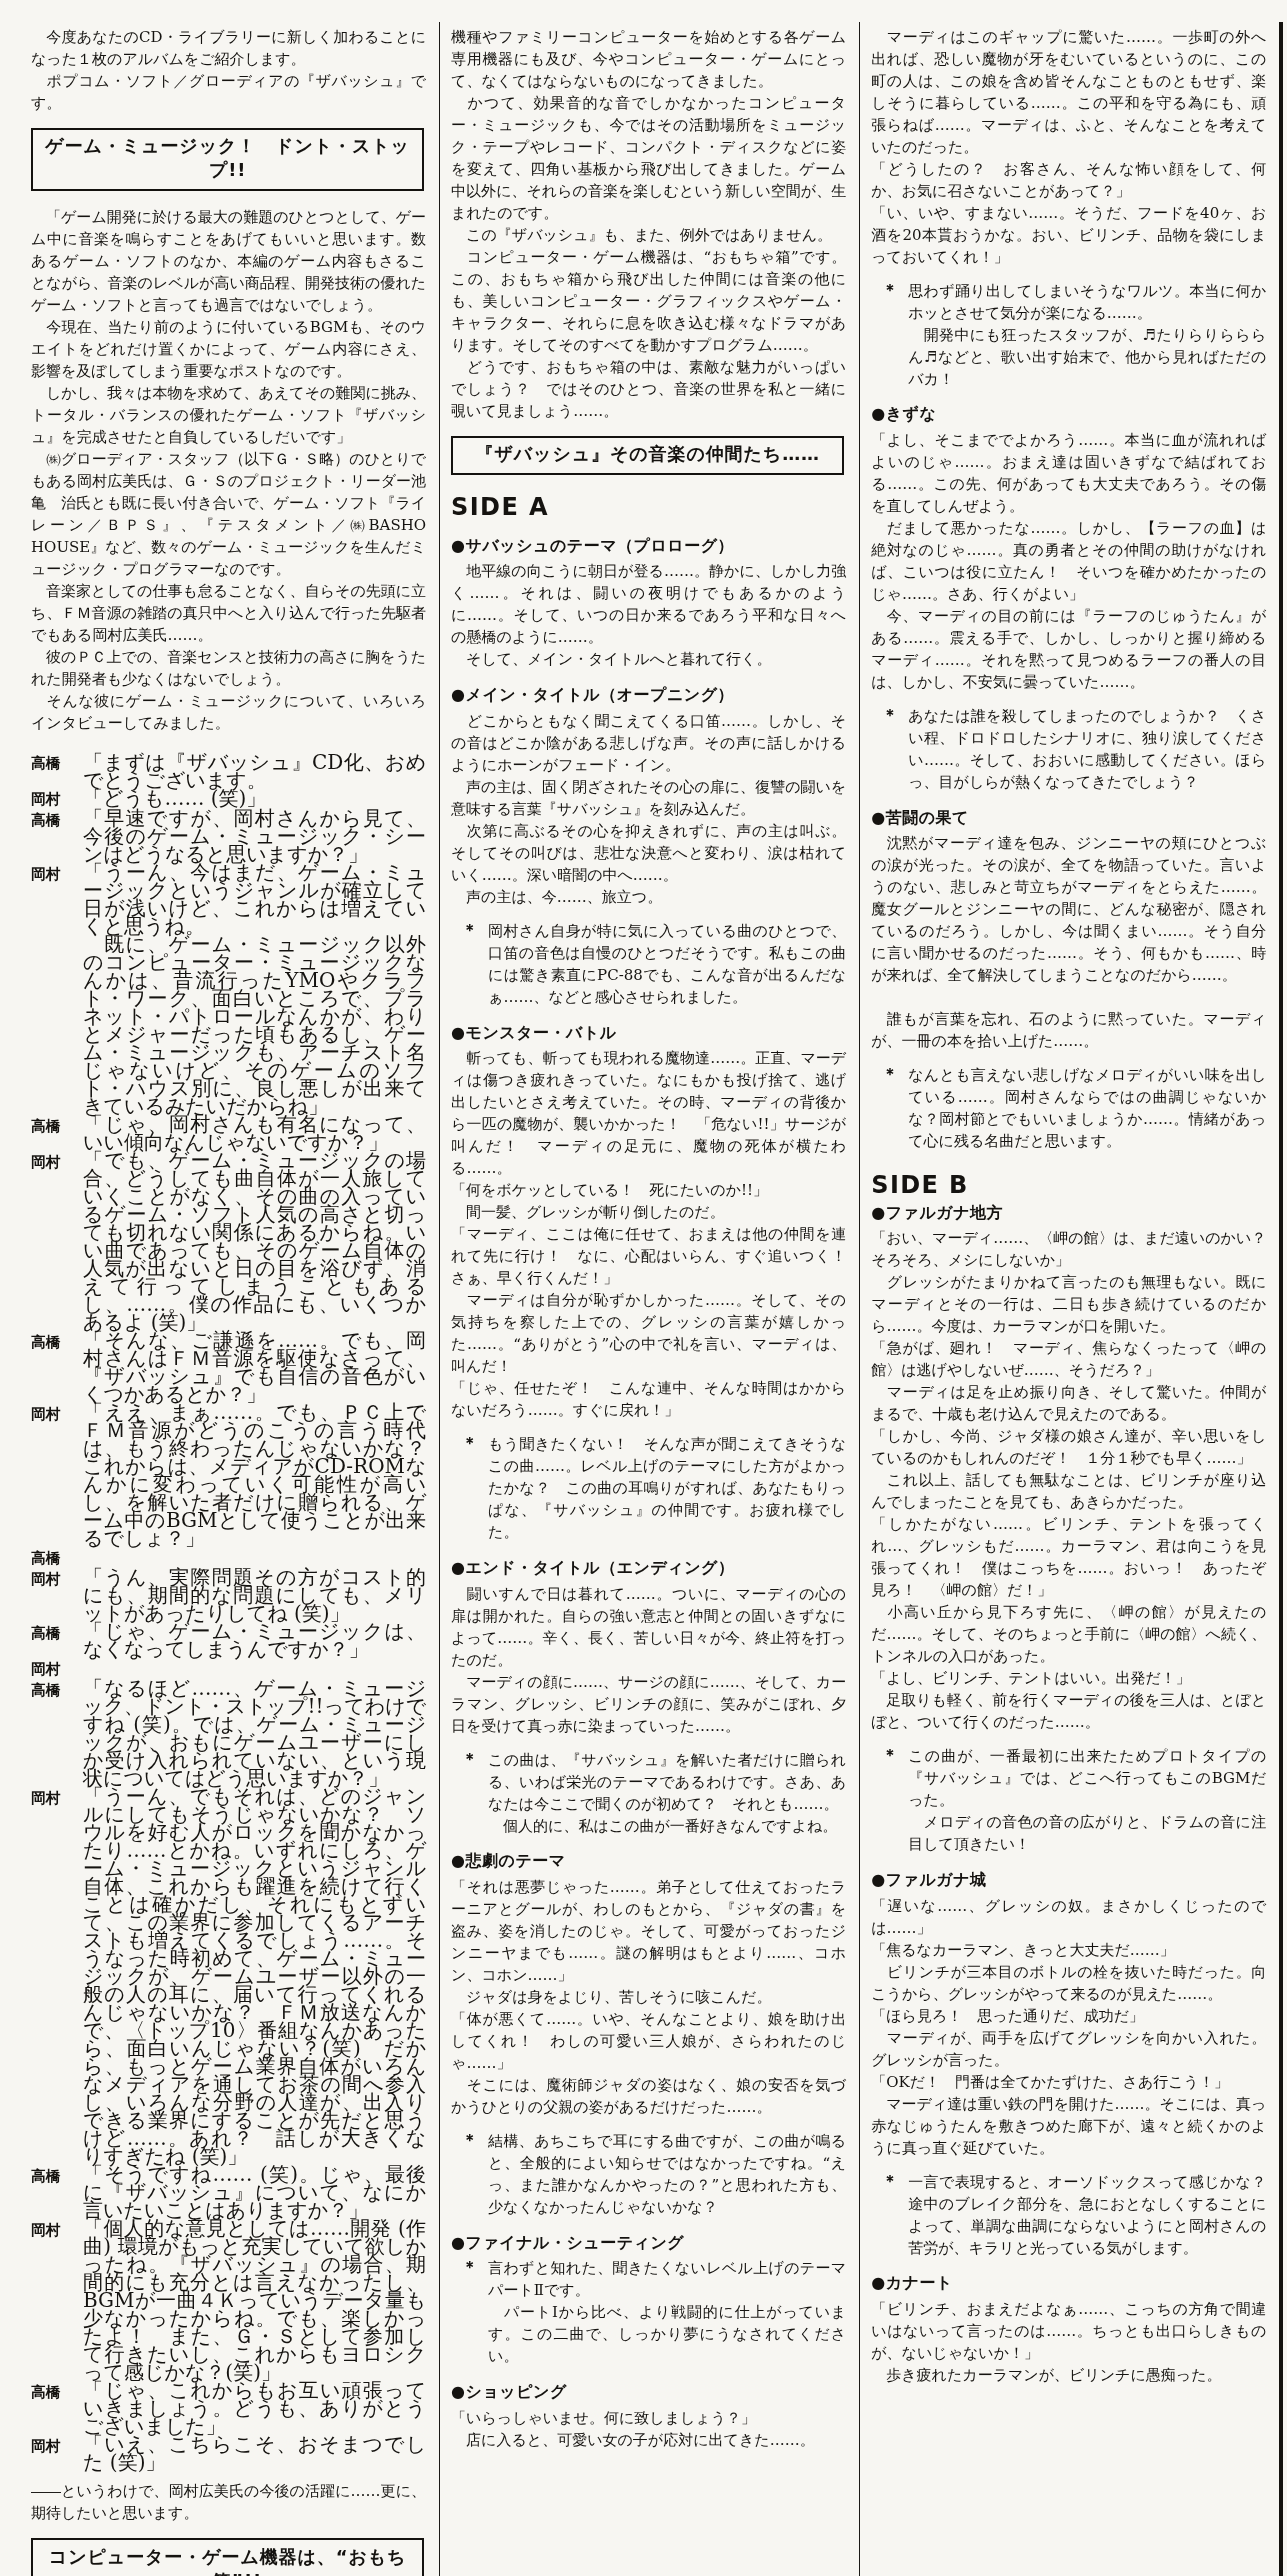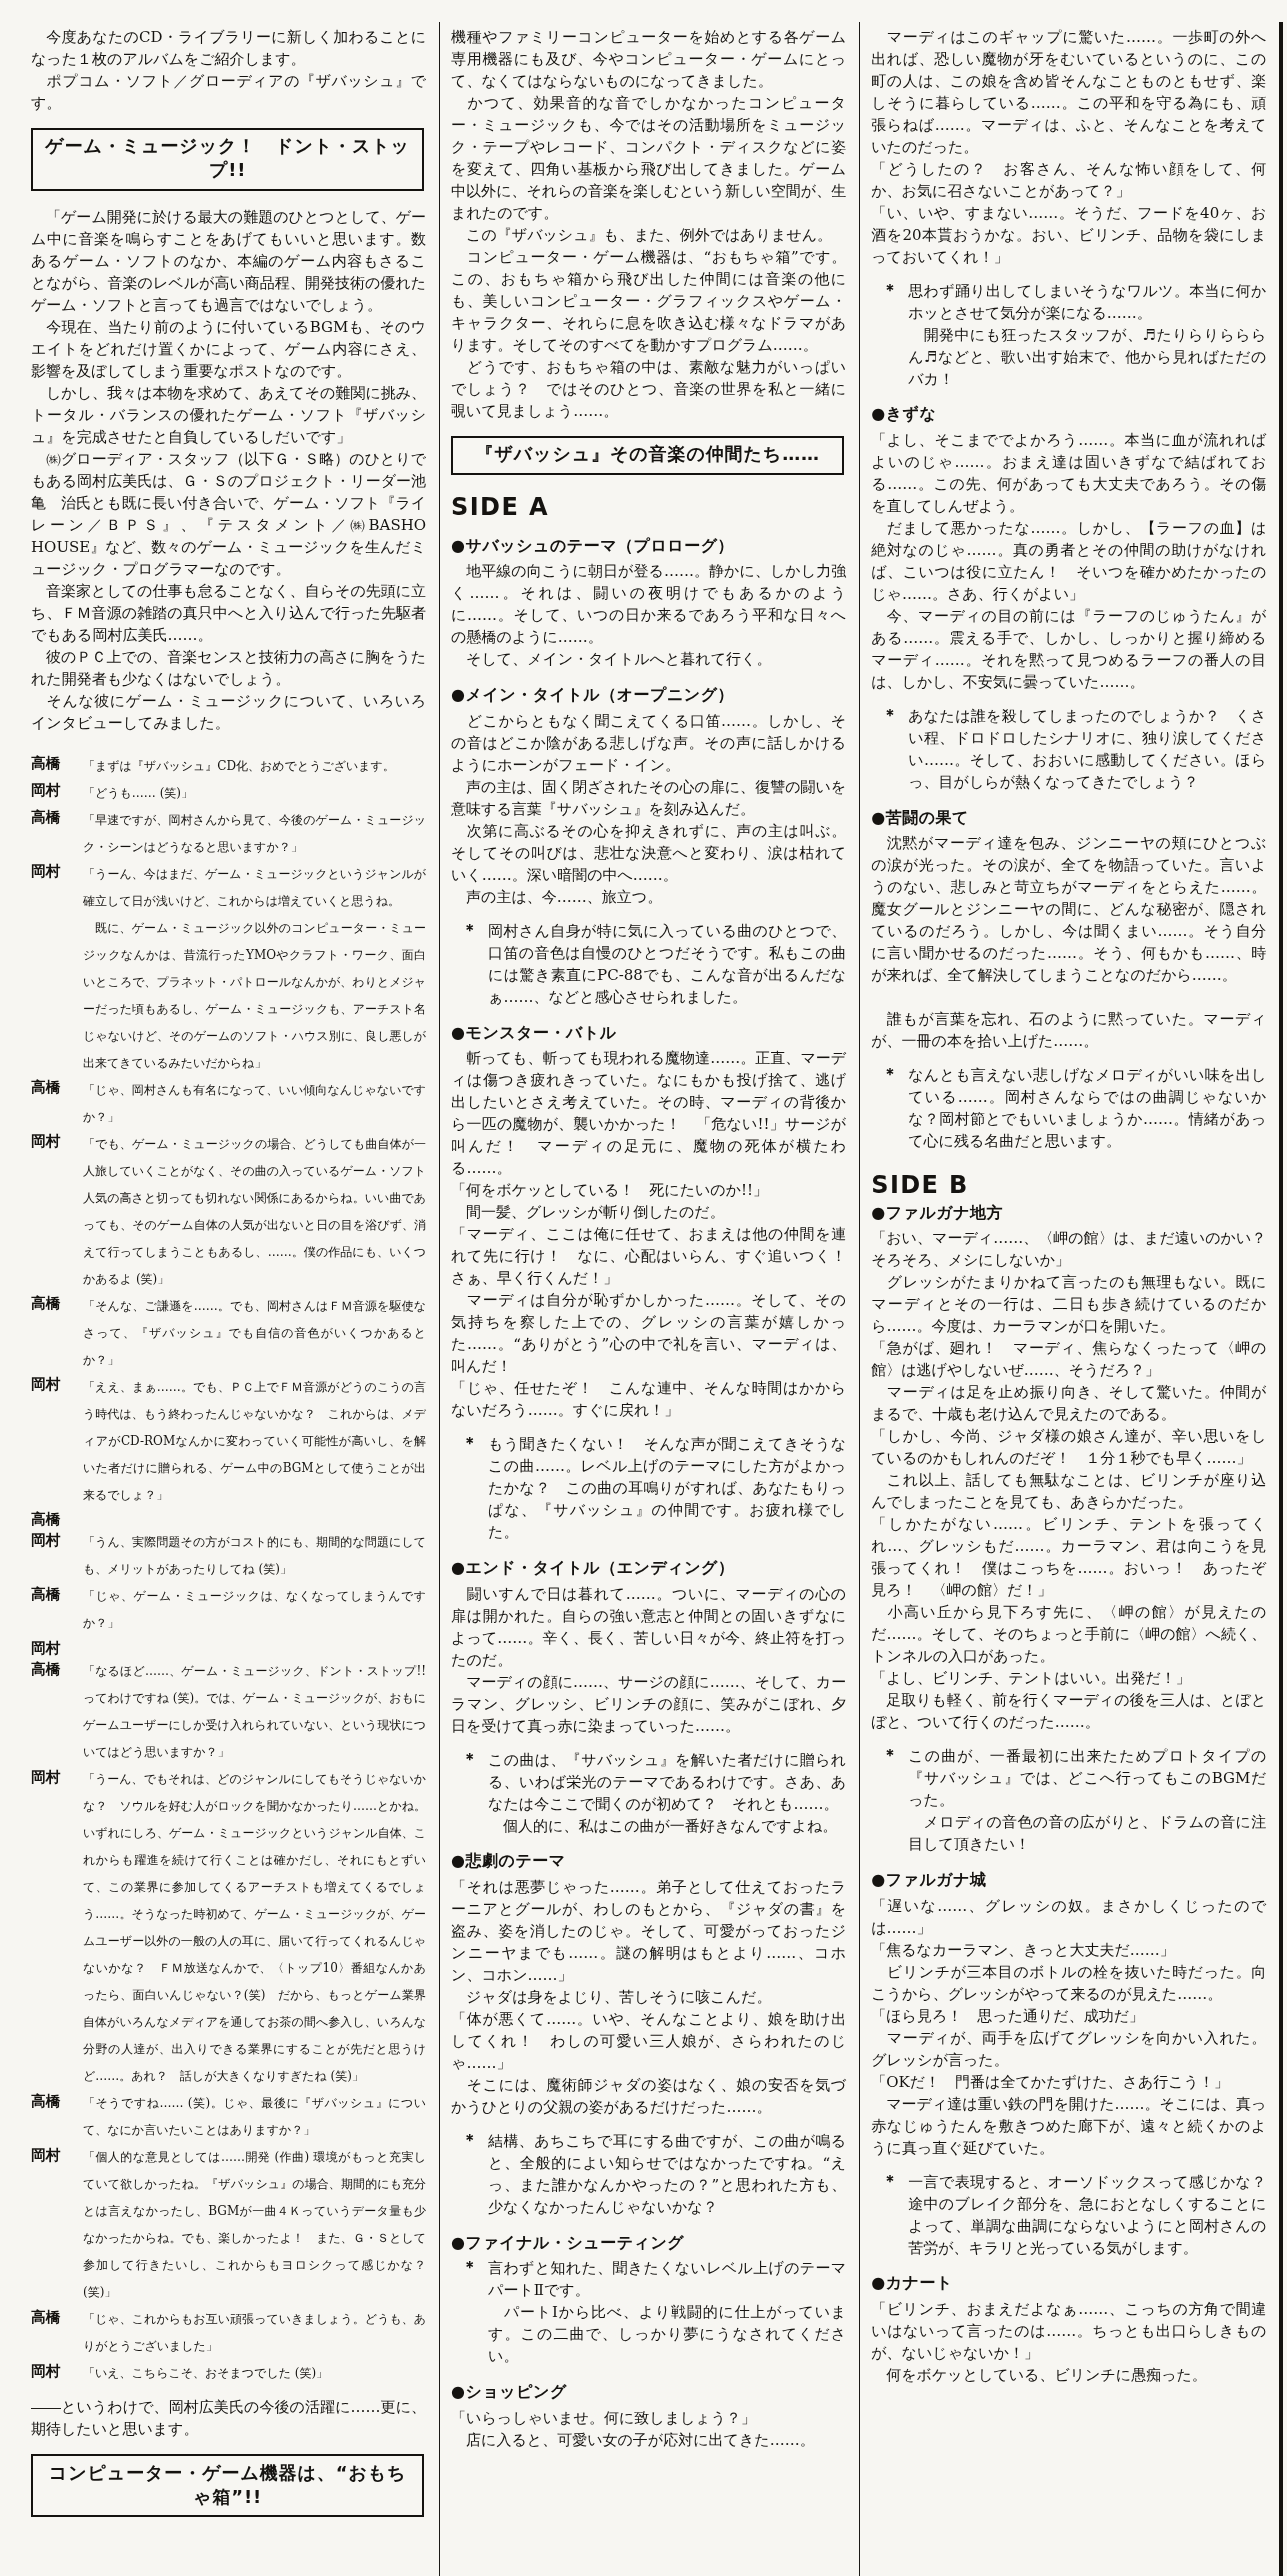--- a/index.html
+++ b/index.html
@@ -32,21 +32,21 @@
   }
   .note{display:flex;margin:12px 0;}
   .note .ast{flex:0 0 37px;box-sizing:border-box;padding-left:11px;font-weight:bold;font-size:15.6px;}
   .note .ntext{flex:1;font-size:15px;line-height:22px;white-space:pre-line;text-align:justify;}
   .interview{margin-top:18.4px;}
   .iv-row{display:flex;}
   .iv-sp{
     flex:0 0 52px;font-family:Liberation Sans, sans-serif;
     font-weight:bold;font-size:14.7px;padding-top:1.8px;
   }
-  .iv-tx{flex:1;font-size:12px;line-height:27px;white-space:pre-line;text-align:justify;}
+  .iv-tx{flex:1;font-size:20px;line-height:18px;white-space:pre-line;text-align:justify;}
 </style>
 </head>
 <body>
 
 <div class="page">
 
   <div class="col col-1">
     <p class="body">　今度あなたのCD・ライブラリーに新しく加わることになった１枚のアルバムをご紹介します。
 　ポプコム・ソフト／グローディアの『ザバッシュ』です。</p>
     <div class="boxed">ゲーム・ミュージック！　ドント・ストップ!!</div>
@@ -258,17 +258,17 @@
 　マーディが、両手を広げてグレッシを向かい入れた。グレッシが言った。
 「OKだ！　門番は全てかたずけた、さあ行こう！」
 　マーディ達は重い鉄の門を開けた……。そこには、真っ赤なじゅうたんを敷きつめた廊下が、遠々と続くかのように真っ直ぐ延びていた。</p>
     <div class="note">
         <span class="ast">＊</span>
         <span class="ntext">一言で表現すると、オーソドックスって感じかな？途中のブレイク部分を、急におとなしくすることによって、単調な曲調にならないようにと岡村さんの苦労が、キラリと光っている気がします。</span>
       </div>
 
     <div class="track-h">●カナート</div>
     <p class="body">「ビリンチ、おまえだよなぁ……、こっちの方角で間違いはないって言ったのは……。ちっとも出口らしきものが、ないじゃないか！」
-　何をボケッとしている、ビリンチに愚痴った。</p>
+　歩き疲れたカーラマンが、ビリンチに愚痴った。</p>
   </div>
 
 </div>
 
 
 </body></html>

